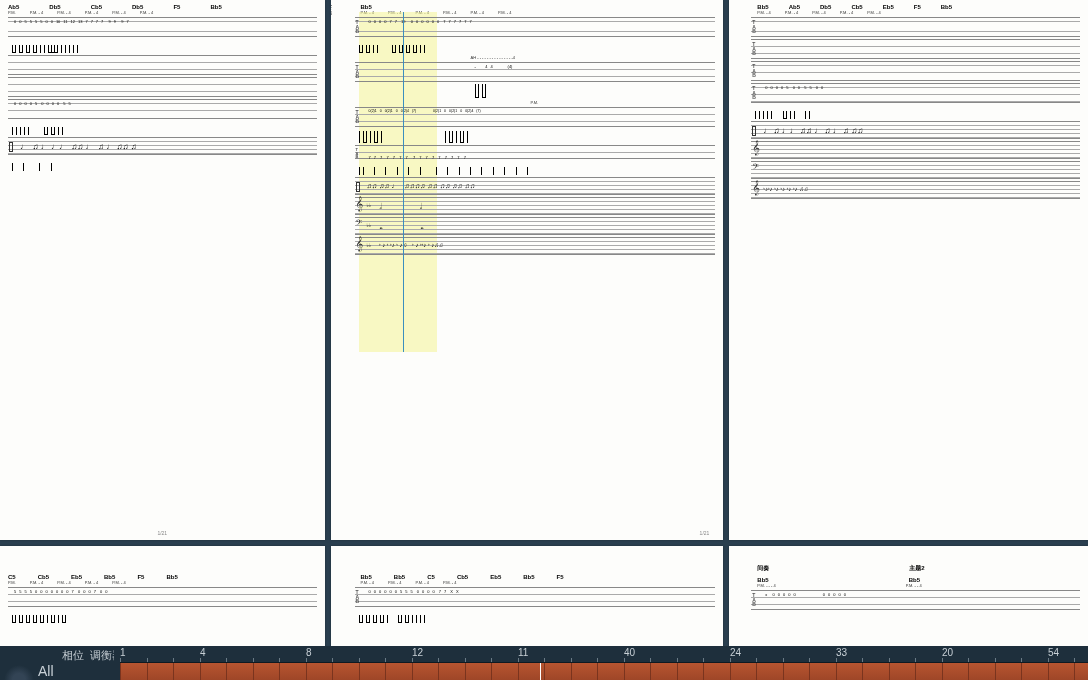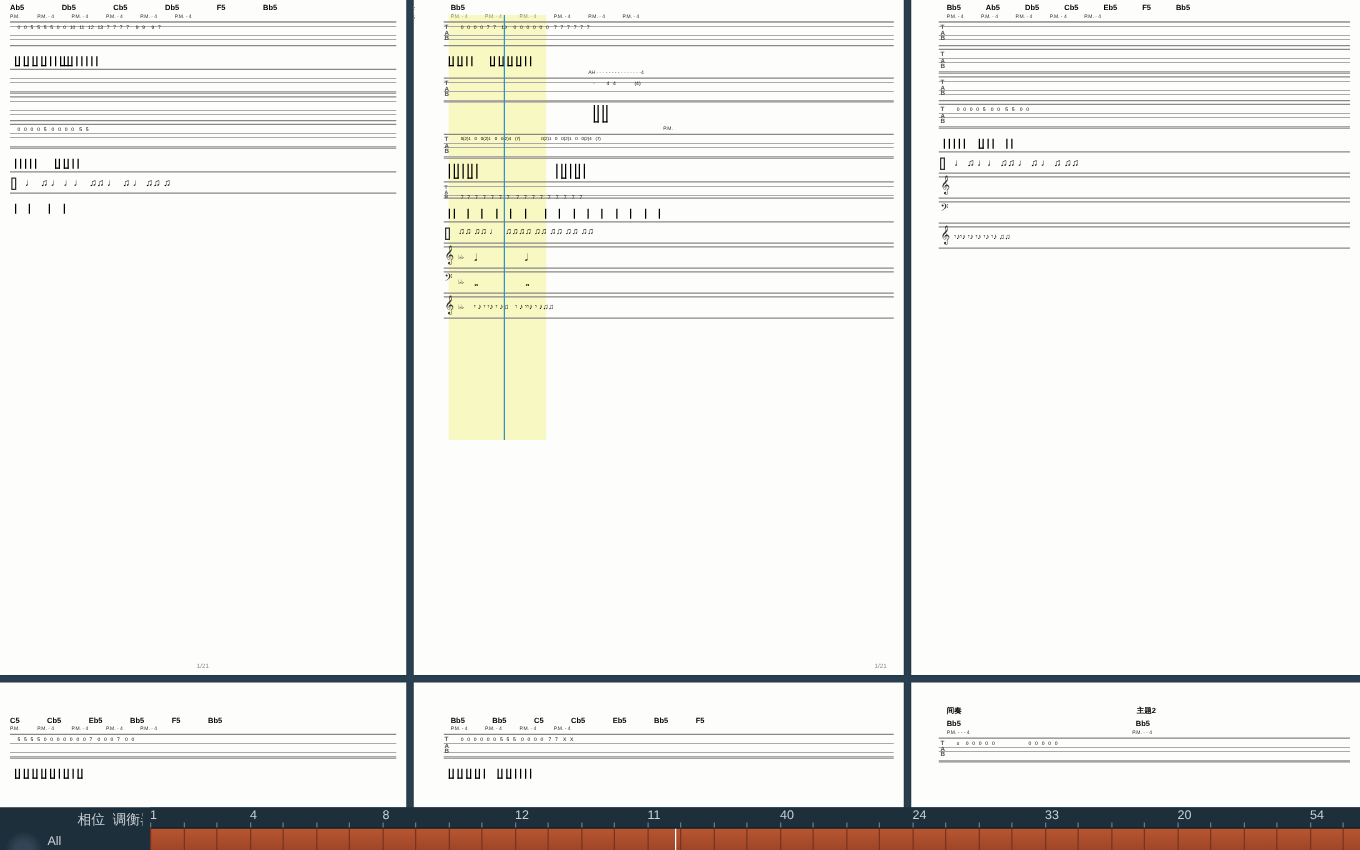--- a/index.html
+++ b/index.html
@@ -896,14 +896,14 @@
         <div class="timeline-seg" style="left: 795px;"></div>
         <div class="timeline-seg" style="left: 821.5px;"></div>
         <div class="timeline-seg" style="left: 848px;"></div>
         <div class="timeline-seg" style="left: 874.5px;"></div>
         <div class="timeline-seg" style="left: 901px;"></div>
         <div class="timeline-seg" style="left: 927.5px;"></div>
         <div class="timeline-seg" style="left: 954px;"></div>
       </div>
   </div>
 </div>
-<div style="position:absolute;bottom:1px;left:38px;font-size:10px;color:#c8d0d6">All</div>
+<div style="position:absolute;bottom:1px;left:38px;font-size:14px;color:#c8d0d6">All</div>
 <div style="position:absolute;bottom:0;left:4px;width:30px;height:15px;background:radial-gradient(circle at 50% 100%, #345 30%, #1e2f3c 70%);border-radius:15px 15px 0 0"></div>
 
 </body></html>

